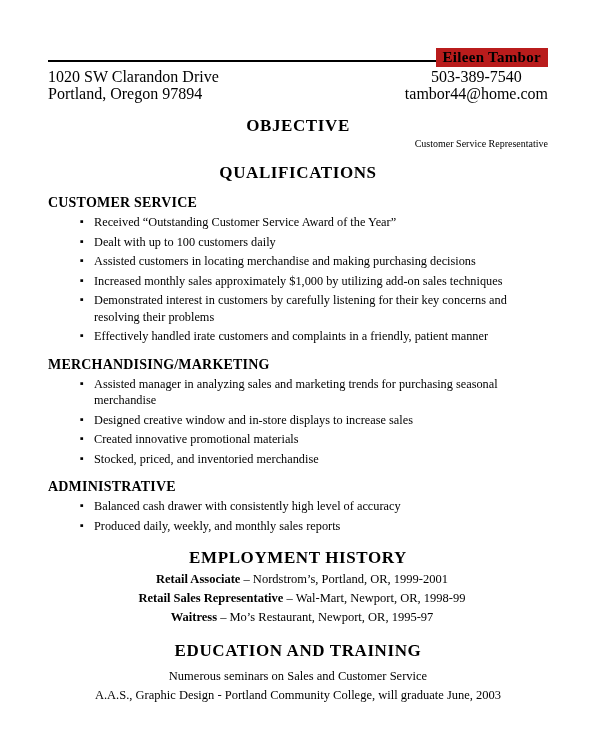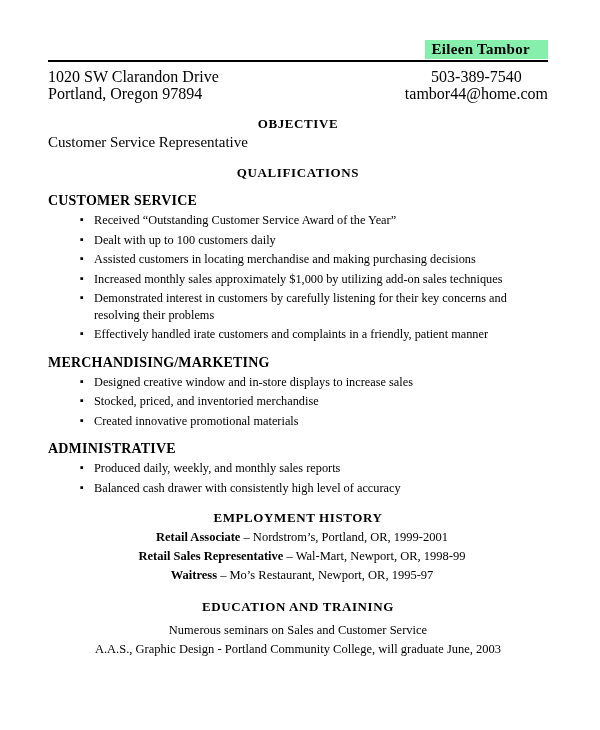--- a/index.html
+++ b/index.html
@@ -32,54 +32,54 @@
   
   .namebar {
     position: relative;
     height: 20px;
     border-bottom: 2.5px solid #000;
     margin-bottom: 6px;
   }
   .namebar .name {
     position: absolute;
     right: 0;
-    top: 0;
+    top: 8px;
     font-family: "Liberation Serif", serif;
     font-weight: bold;
     font-size: 15px;
     letter-spacing: 0.3px;
-    background: #86efac;
-    padding: 1px 18px 2px 7px;
+    background: #b91c1c;
+    padding: 1px 7px 2px 7px;
     line-height: 16px;
     white-space: nowrap;
   }
 
   
   .contact {
     display: flex;
     justify-content: space-between;
     align-items: flex-start;
     font-size: 16px;
     line-height: 17px;
   }
   .contact .left { text-align: left; }
   .contact .right { text-align: center; }
 
   
   .center-head {
     text-align: center;
     font-weight: bold;
-    font-size: 13px;
+    font-size: 17px;
     letter-spacing: 0.6px;
     margin-top: 14px;
     margin-bottom: 2px;
   }
   .center-sub {
-    text-align: left;
-    font-size: 15px;
+    text-align: right;
+    font-size: 10px;
     margin-bottom: 12px;
   }
 
   .cat-head {
     font-weight: bold;
     font-size: 14px;
     letter-spacing: 0.2px;
     margin-top: 12px;
     margin-bottom: 3px;
   }
@@ -157,31 +157,32 @@
         <li>Assisted customers in locating merchandise and making purchasing decisions</li>
         <li>Increased monthly sales approximately $1,000 by utilizing add-on sales techniques</li>
         <li>Demonstrated interest in customers by carefully listening for their key concerns and resolving their problems</li>
         <li>Effectively handled irate customers and complaints in a friendly, patient manner</li>
       </ul>
     </div>
 
     <div>
       <div class="cat-head">MERCHANDISING/MARKETING</div>
       <ul class="bullets">
+        <li>Assisted manager in analyzing sales and marketing trends for purchasing seasonal merchandise</li>
         <li>Designed creative window and in-store displays to increase sales</li>
+        <li>Created innovative promotional materials</li>
         <li>Stocked, priced, and inventoried merchandise</li>
-        <li>Created innovative promotional materials</li>
       </ul>
     </div>
 
     <div>
       <div class="cat-head">ADMINISTRATIVE</div>
       <ul class="bullets">
+        <li>Balanced cash drawer with consistently high level of accuracy</li>
         <li>Produced daily, weekly, and monthly sales reports</li>
-        <li>Balanced cash drawer with consistently high level of accuracy</li>
       </ul>
     </div>
 
     <div class="center-head">EMPLOYMENT HISTORY</div>
     <div>
       <div class="job">
         <span class="title">Retail Associate</span><span> – Nordstrom’s, Portland, OR, 1999-2001</span>
       </div>
       <div class="job">
         <span class="title">Retail Sales Representative</span><span> – Wal-Mart, Newport, OR, 1998-99</span>

